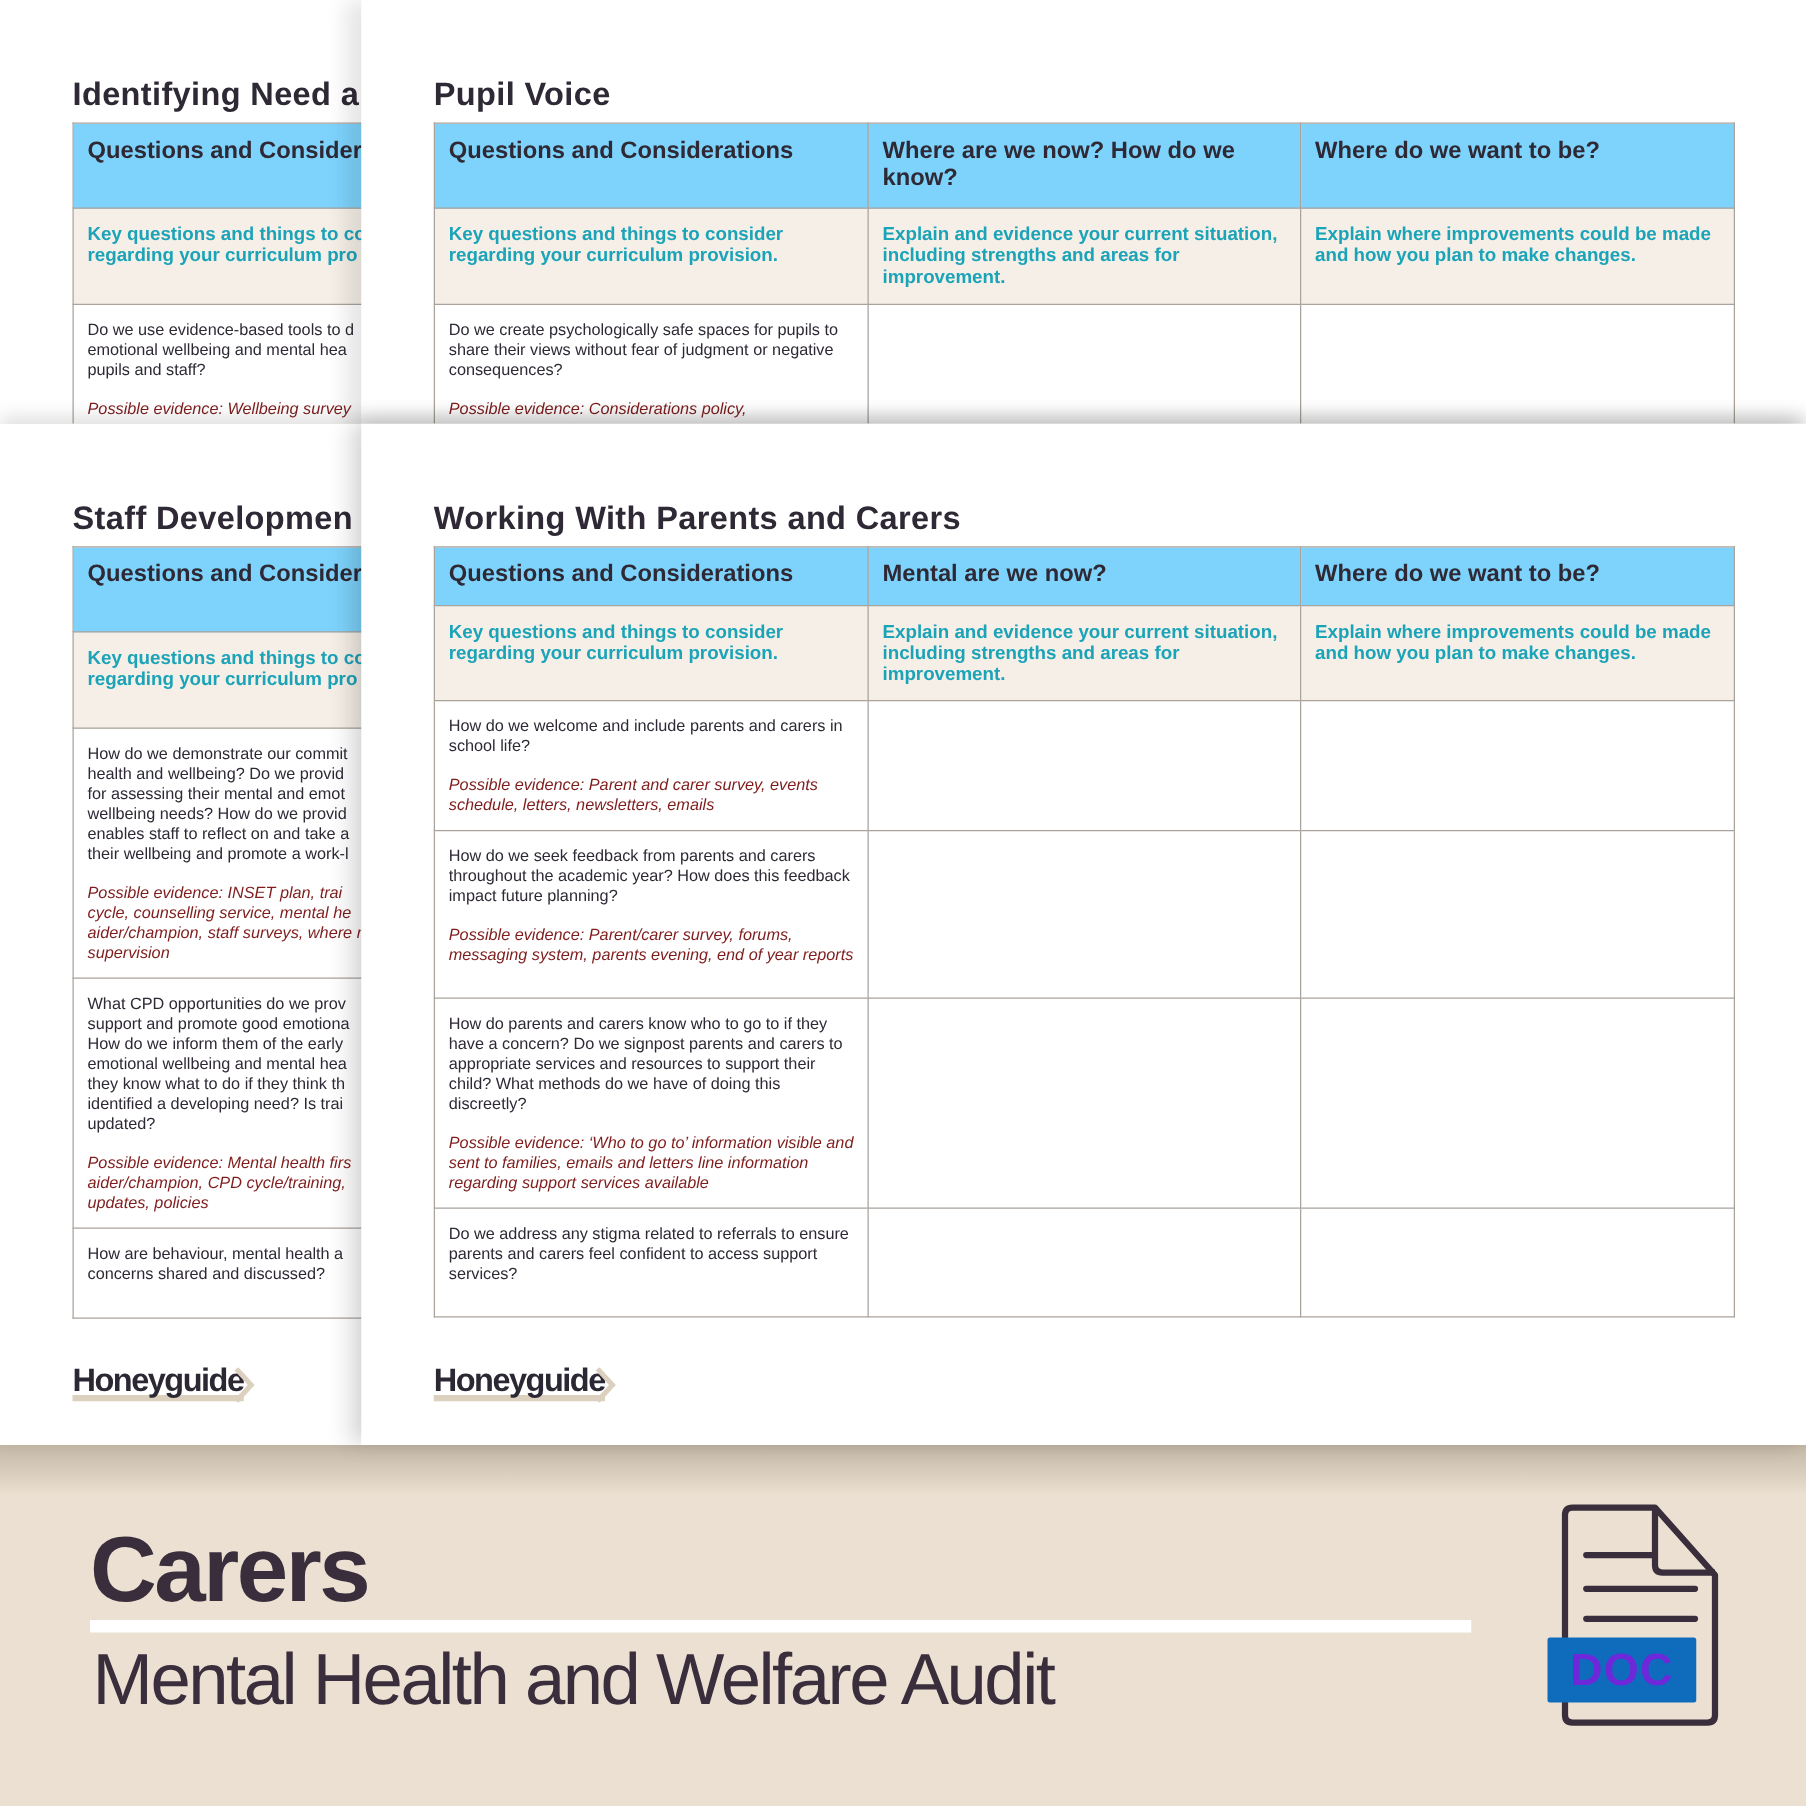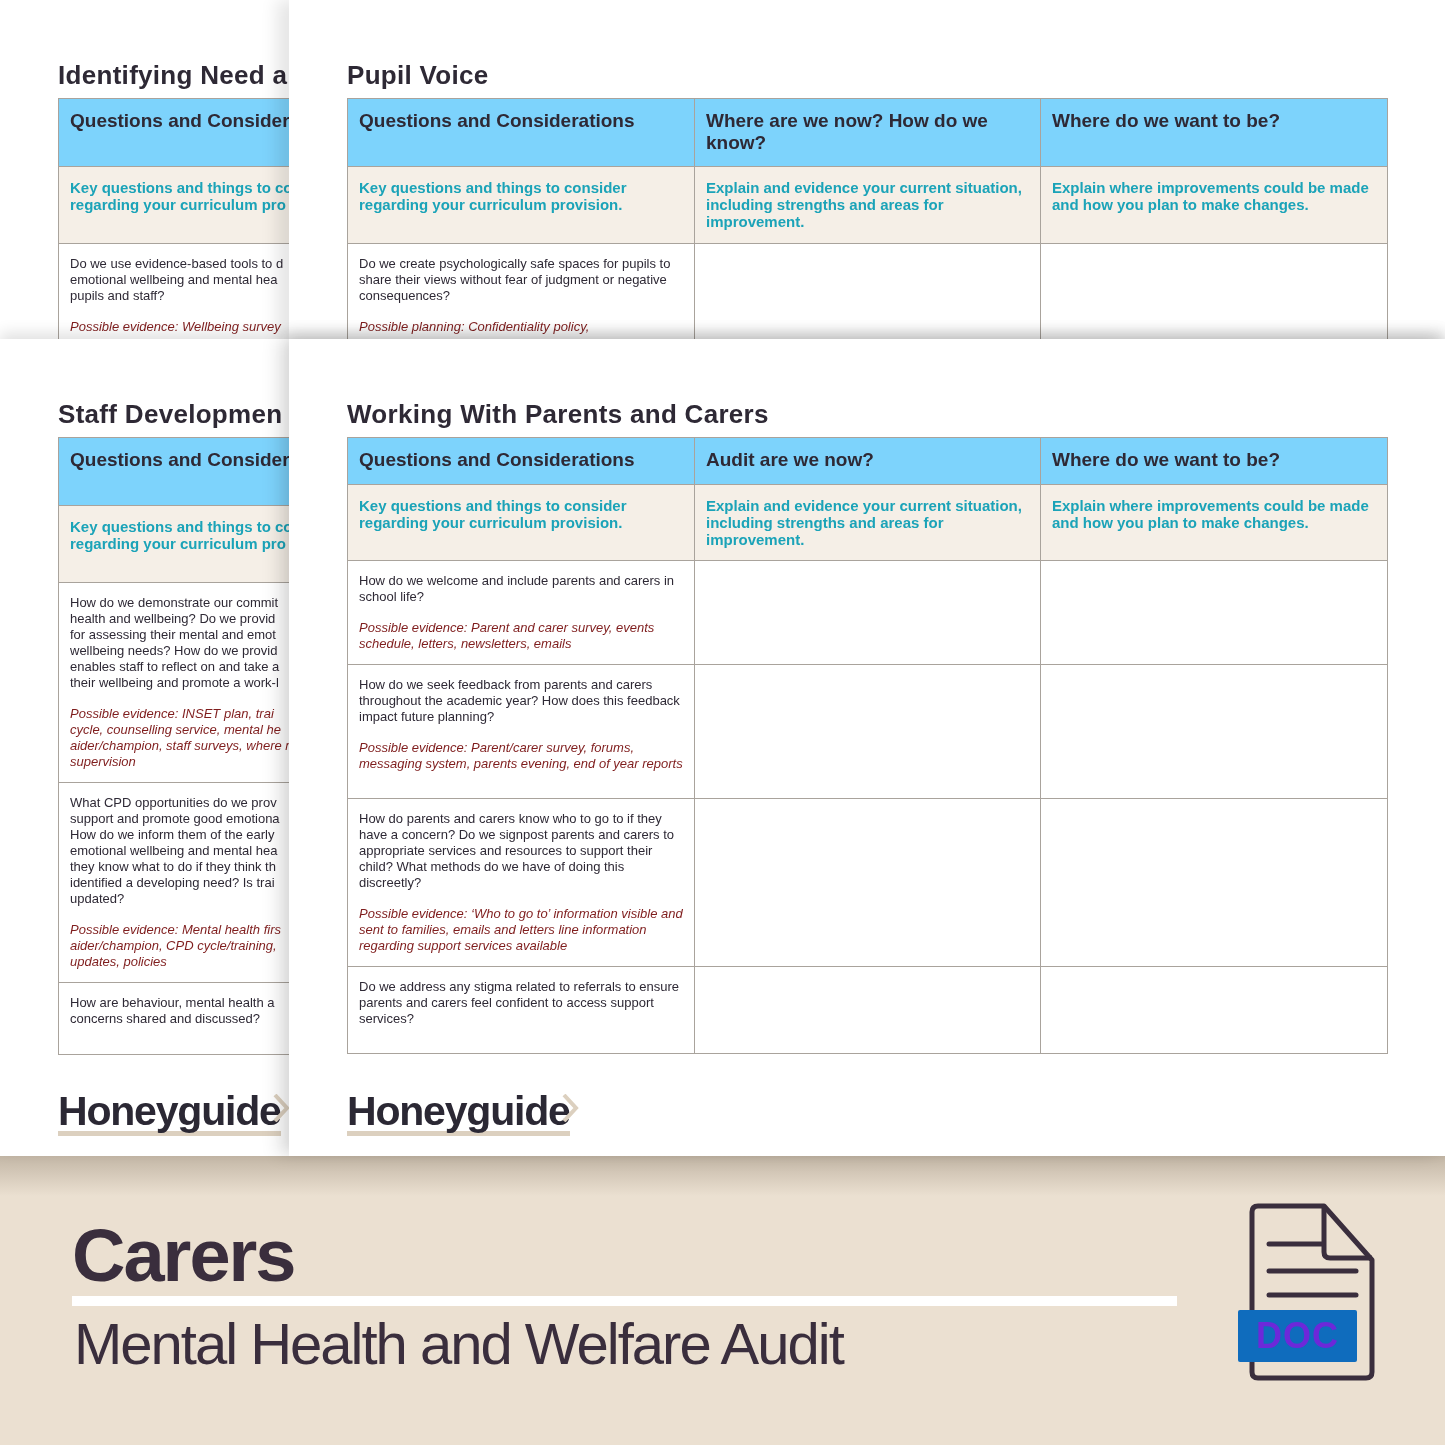--- a/index.html
+++ b/index.html
@@ -18,21 +18,21 @@
   .sec-title { position: absolute; font-size: 26px; font-weight: bold; color: #2e2935; letter-spacing: 0.3px; white-space: nowrap; }
 
   table.audit { position: absolute; border-collapse: collapse; table-layout: fixed; }
   table.audit td, table.audit th { border: 1px solid #a9a39c; vertical-align: top; text-align: left; }
   table.audit th { background: #7dd3fc; font-size: 19px; font-weight: bold; color: #2e2935; padding: 11px 11px 10px 11px; line-height: 22px; }
   table.audit td.sub { background: #f5efe7; color: #1ba3b8; font-weight: bold; font-size: 15px; line-height: 17px; padding: 12px 11px 10px 11px; }
   table.audit td.q { font-size: 13px; line-height: 16px; color: #2e2935; padding: 12px 11px 12px 11px; }
   table.audit td.q .ev { color: #7f1d1d; font-style: italic; margin-top: 15px; display: block; }
   table.audit td.empty { background: #fff; }
 
-  .logo { position: absolute; font-size: 41px; font-weight: bold; color: #2b2834; letter-spacing: -1.2px; line-height: 1; }
+  .logo { position: absolute; font-size: 26px; font-weight: bold; color: #2b2834; letter-spacing: -1.2px; line-height: 1; }
   .logo .under { position: absolute; left: 0; bottom: -4px; height: 5px; width: 100%; background: #dcd0bf; z-index: -1; }
   .logo .chev { position: absolute; right: -10px; top: 3px; width: 18px; height: 28px; }
 
   .banner-title { position: absolute; left: 72px; top: 1213px; font-size: 74px; font-weight: bold; color: #3a2e3d; letter-spacing: -2px; }
   .banner-rule { position: absolute; left: 72px; top: 1296px; width: 1105px; height: 10px; background: #ffffff; }
   .banner-sub { position: absolute; left: 74px; top: 1310px; font-size: 58px; color: #3a2e3d; letter-spacing: -2px; }
 
   .doc-icon { position: absolute; left: 1236px; top: 1200px; width: 145px; height: 185px; }
 </style>
 </head>
@@ -76,21 +76,21 @@
       <th>Where do we want to be?</th>
     </tr>
     <tr style="height:77px;">
       <td class="sub">Key questions and things to consider regarding your curriculum provision.</td>
       <td class="sub">Explain and evidence your current situation, including strengths and areas for improvement.</td>
       <td class="sub">Explain where improvements could be made and how you plan to make changes.</td>
     </tr>
     <tr style="height:120px;">
       <td class="q">
         <span>Do we create psychologically safe spaces for pupils to share their views without fear of judgment or negative consequences?</span>
-        <span class="ev">Possible planning: Confidentiality policy,</span>
+        <span class="ev">Possible evidence: Considerations policy,</span>
       </td>
       <td class="empty"></td>
       <td class="empty"></td>
     </tr>
   </tbody>
     </table>
 </div>
 
 <div class="page back-bottom">
   <div class="sec-title" style="left:58px; top:60px;">Staff Developmen</div>
@@ -152,21 +152,21 @@
   <div class="sec-title" style="left:58px; top:60px;">Working With Parents and Carers</div>
   <table class="audit" style="left:58px; top:98px; width:1040px;">
     <colgroup>
         <col style="width:347px">
         <col style="width:346px">
         <col style="width:347px">
       </colgroup>
     <tbody>
         <tr style="height:47px;">
       <th>Questions and Considerations</th>
-      <th>Audit are we now?</th>
+      <th>Mental are we now?</th>
       <th>Where do we want to be?</th>
     </tr>
     <tr style="height:76px;">
       <td class="sub">Key questions and things to consider regarding your curriculum provision.</td>
       <td class="sub">Explain and evidence your current situation, including strengths and areas for improvement.</td>
       <td class="sub">Explain where improvements could be made and how you plan to make changes.</td>
     </tr>
     <tr style="height:103px;">
       <td class="q">
         <span>How do we welcome and include parents and carers in school life?</span>

